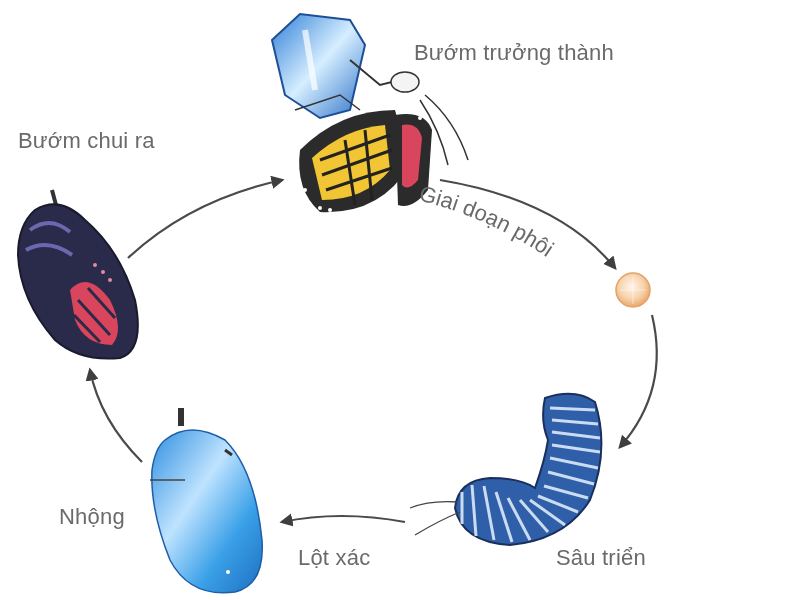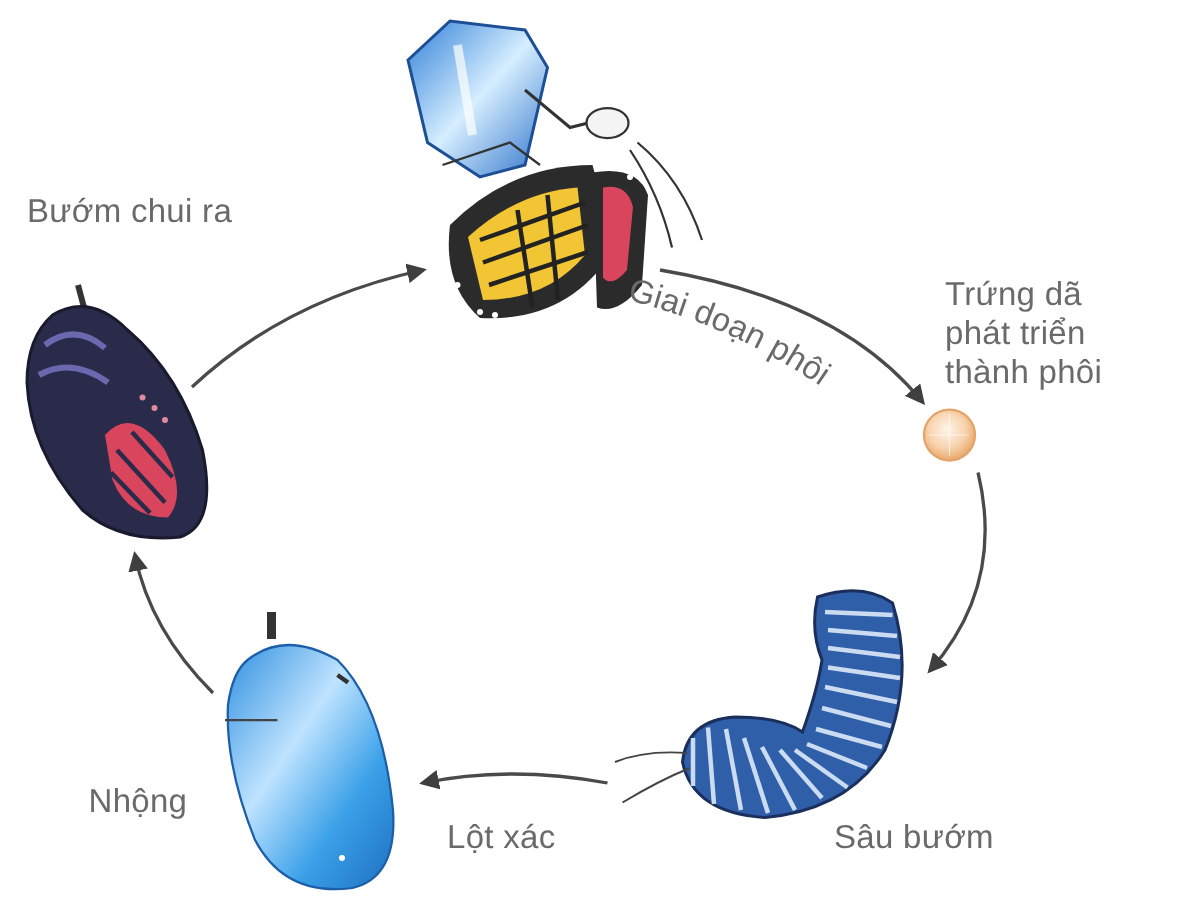--- a/index.html
+++ b/index.html
@@ -128,29 +128,25 @@
           <circle cx="110" cy="280" r="2"></circle>
         </g>
     </g>
 
     <path id="giaiPath" d="M418,200 Q520,225 600,300" fill="none" stroke="none"></path>
     <text font-family="Liberation Sans, sans-serif" font-size="22" fill="#6a6a6a">
       <textPath href="#giaiPath" id="giaiText">Giai doạn phôi</textPath>
     </text>
   </svg>
 
+  <div class="label" style="left:414px;top:40px;">Bướm trưởng thành</div>
 
-  <div class="label label-multi" style="left:630px;top:183px;">
-    <span>Trứng dã</span>
-    <span>phát triển</span>
-    <span>thành phôi</span>
-  </div>
 
-  <div class="label" style="left:556px;top:545px;">Sâu bướm</div>
+  <div class="label" style="left:556px;top:545px;">Sâu triển</div>
 
-  <div class="label" style="left:59px;top:504px;margin-top:17px;">Nhộng</div>
+  <div class="label" style="left:59px;top:504px;">Nhộng</div>
 
   <div class="label" style="left:298px;top:545px;">Lột xác</div>
 
   <div class="label label-multi" style="left:18px;top:128px;text-align:center;">
     <span>Bướm chui ra</span>
   </div>
 </div>
 
 </body></html>

